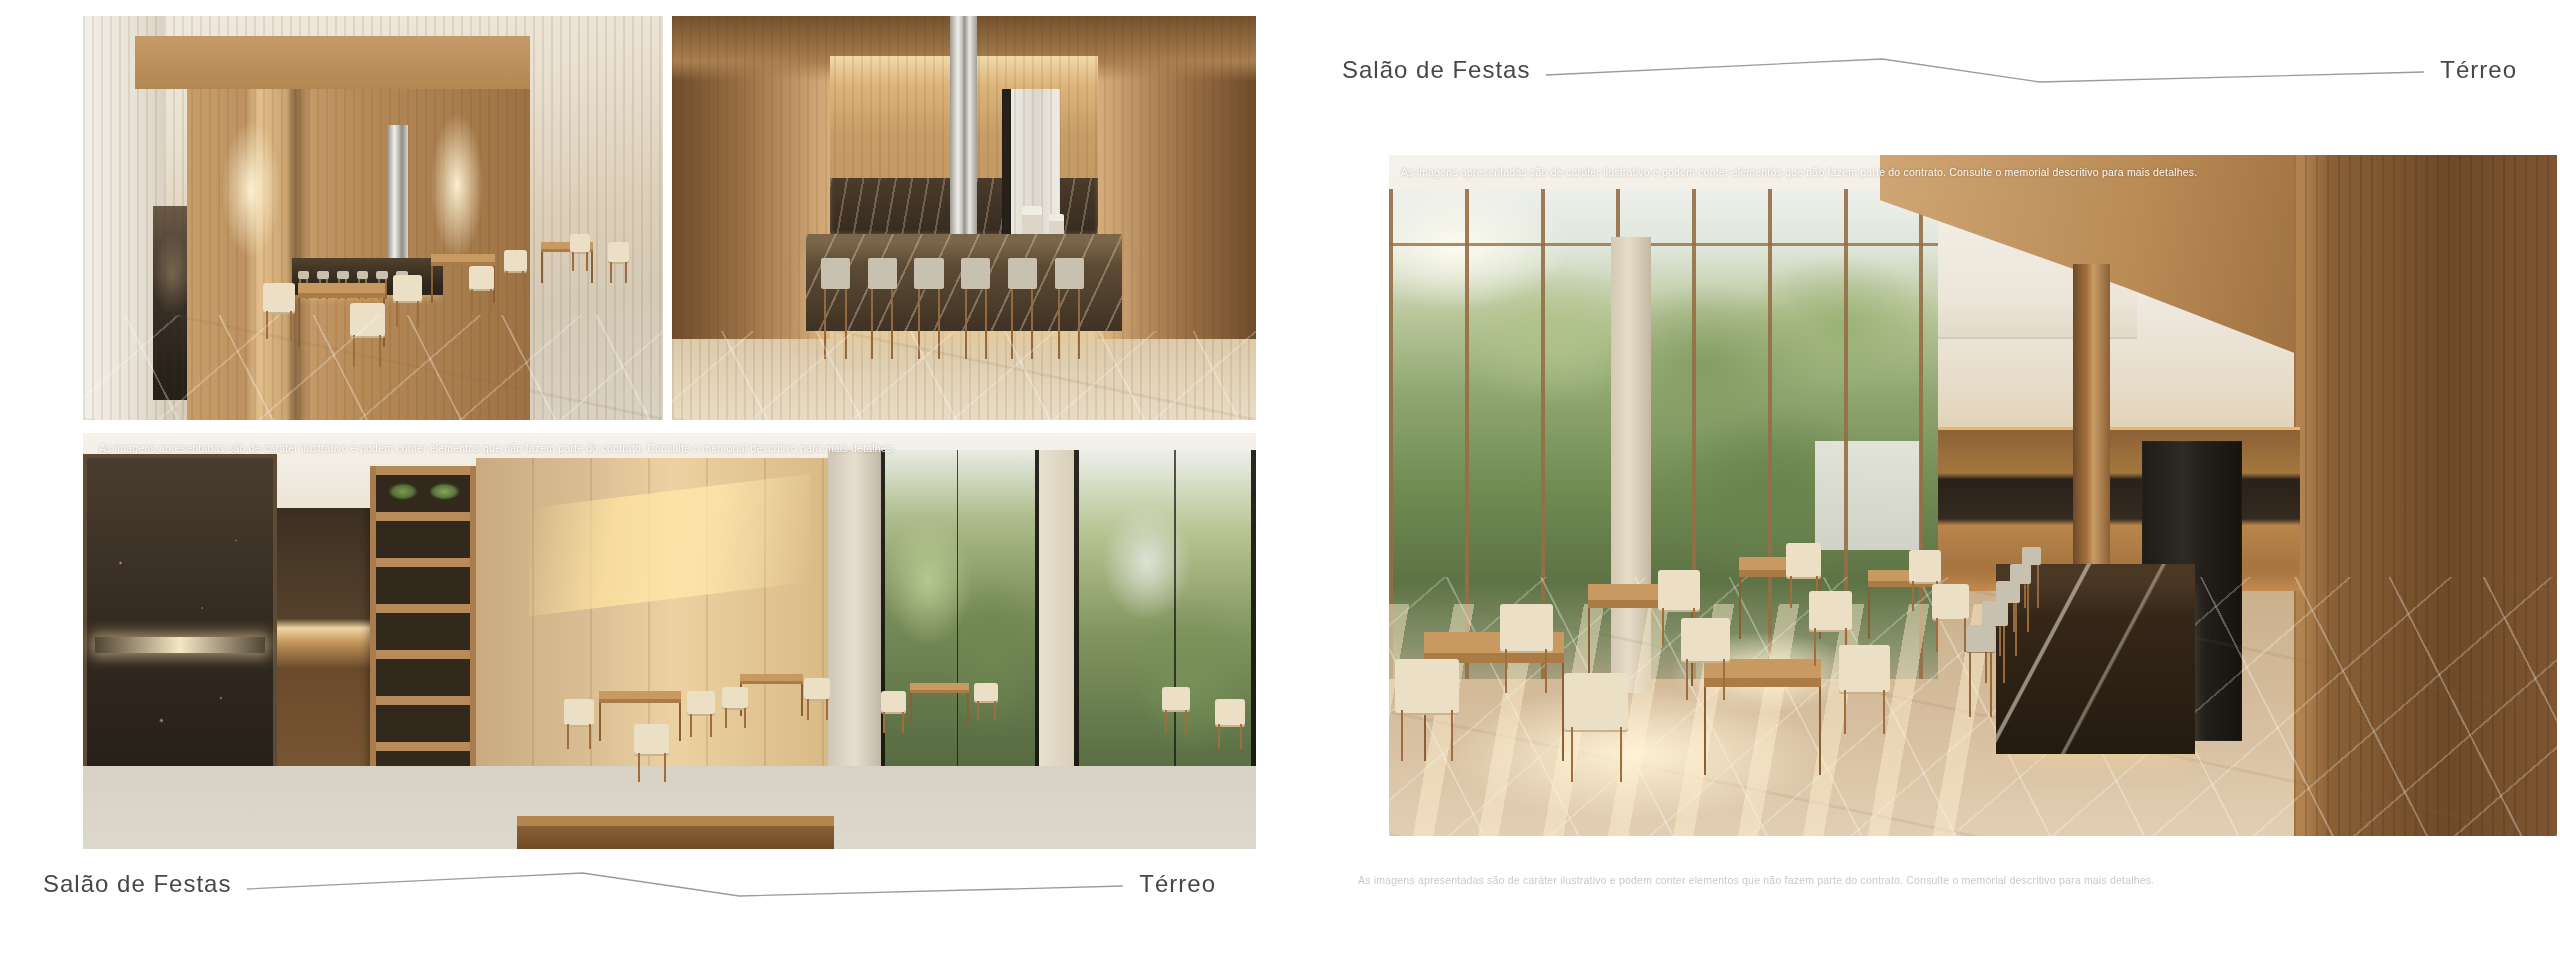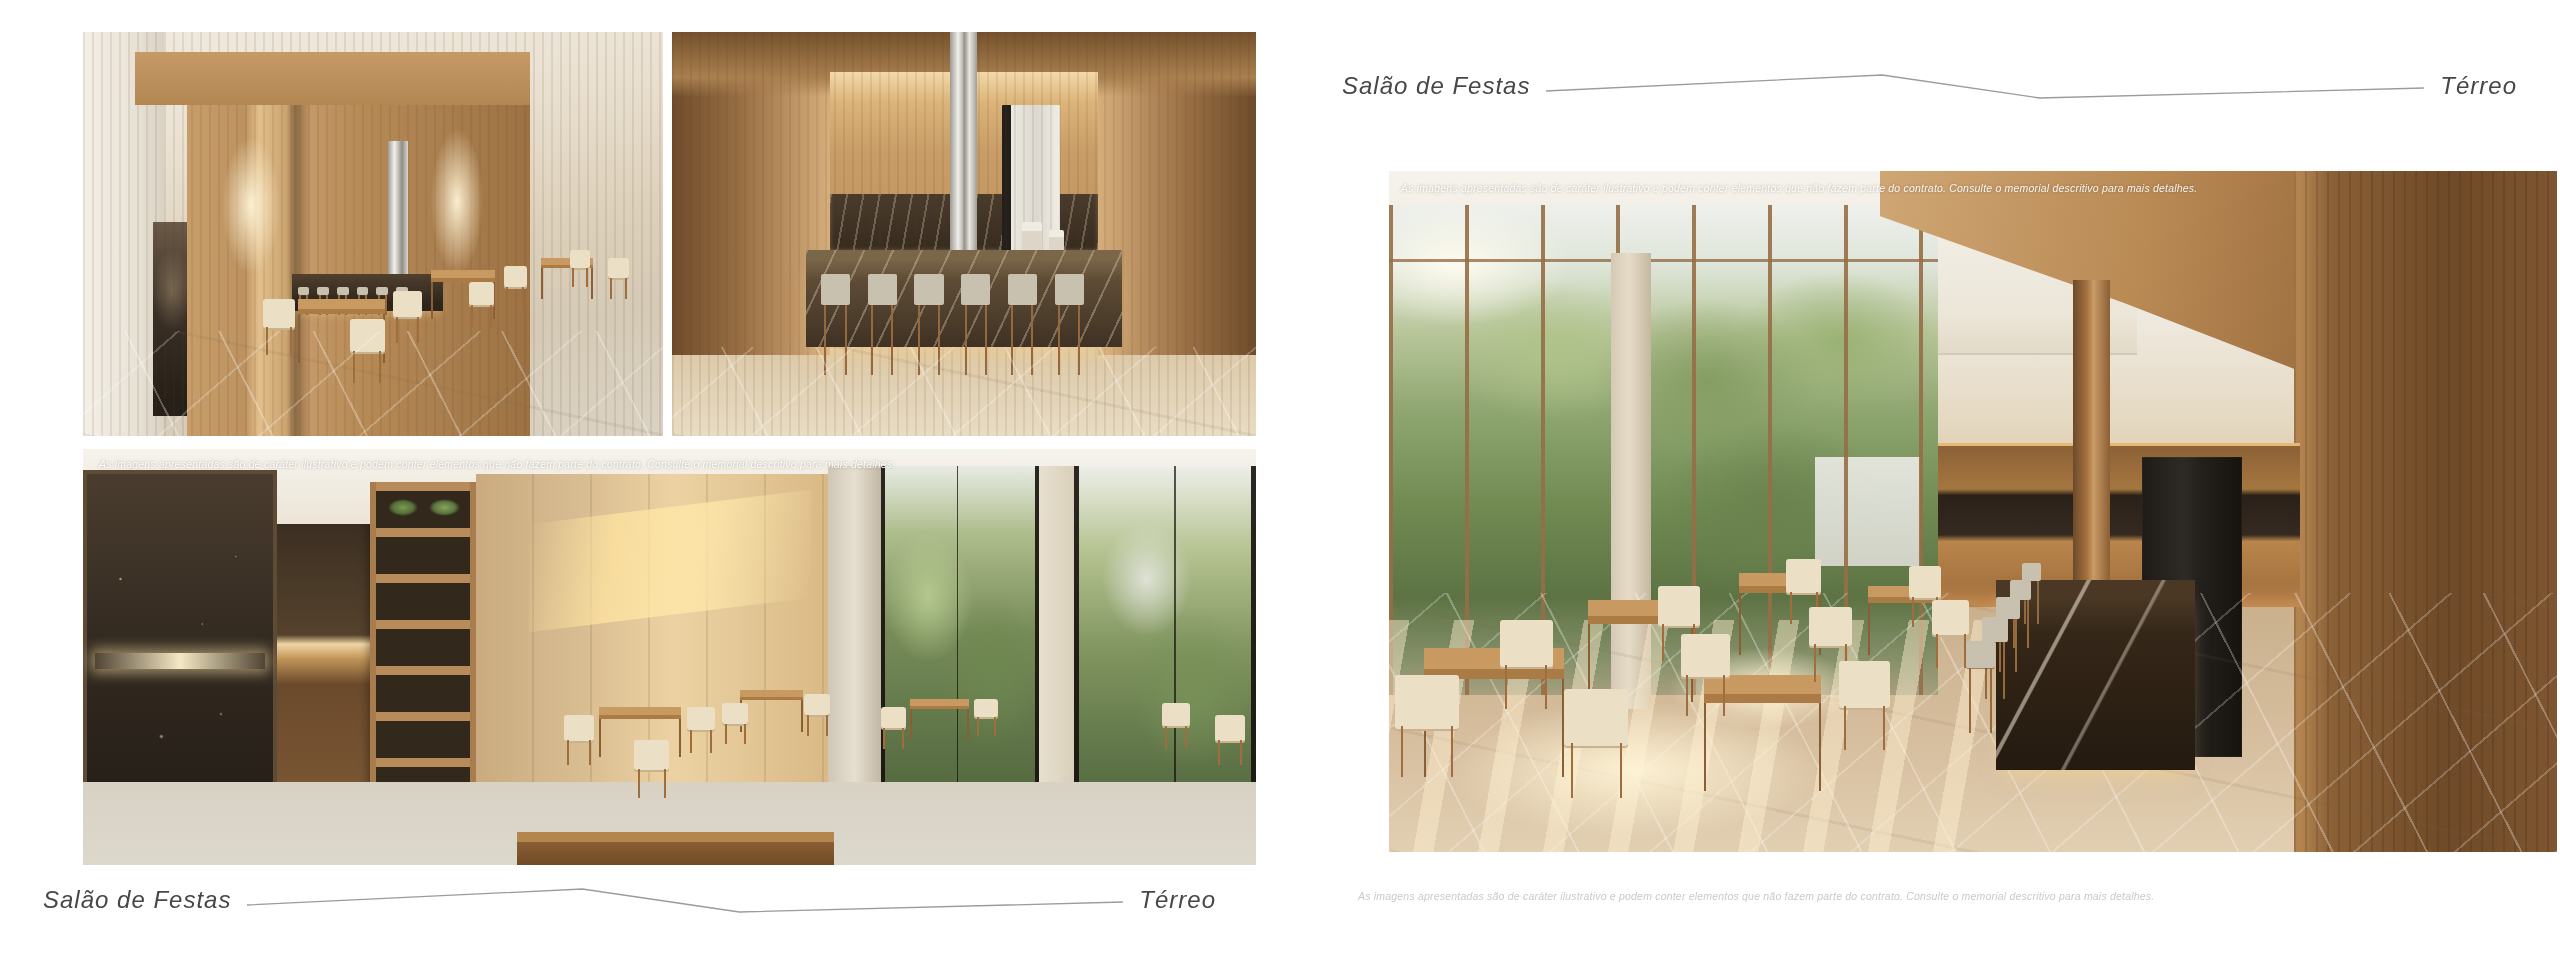--- a/index.html
+++ b/index.html
@@ -1,18 +1,18 @@
 <!DOCTYPE html>
 <html><head>
 <meta charset="utf-8">
 <style>
   html,body{margin:0;padding:0;background:#ffffff;}
   .spread{position:relative;width:2560px;height:960px;background:#ffffff;overflow:hidden;
           font-family:"Liberation Sans",sans-serif;}
-  .page{position:absolute;top:16px;height:784px;width:1280px;font-style:italic;}
+  .page{position:absolute;top:0;height:784px;width:1280px;}
   .page-left{left:0;} .page-right{left:1280px;}
 
   
   .caption{position:absolute;display:flex;align-items:center;gap:16px;}
   .cap-title,.cap-floor{color:#474747;font-size:24px;font-weight:300;letter-spacing:1px;white-space:nowrap;}
   .cap-floor{text-align:right;}
   .rule{flex:1;height:36px;display:block;}
 
   
   .ovl-disc{position:absolute;left:16px;top:9px;color:rgba(255,255,255,.93);font-size:10.5px;

